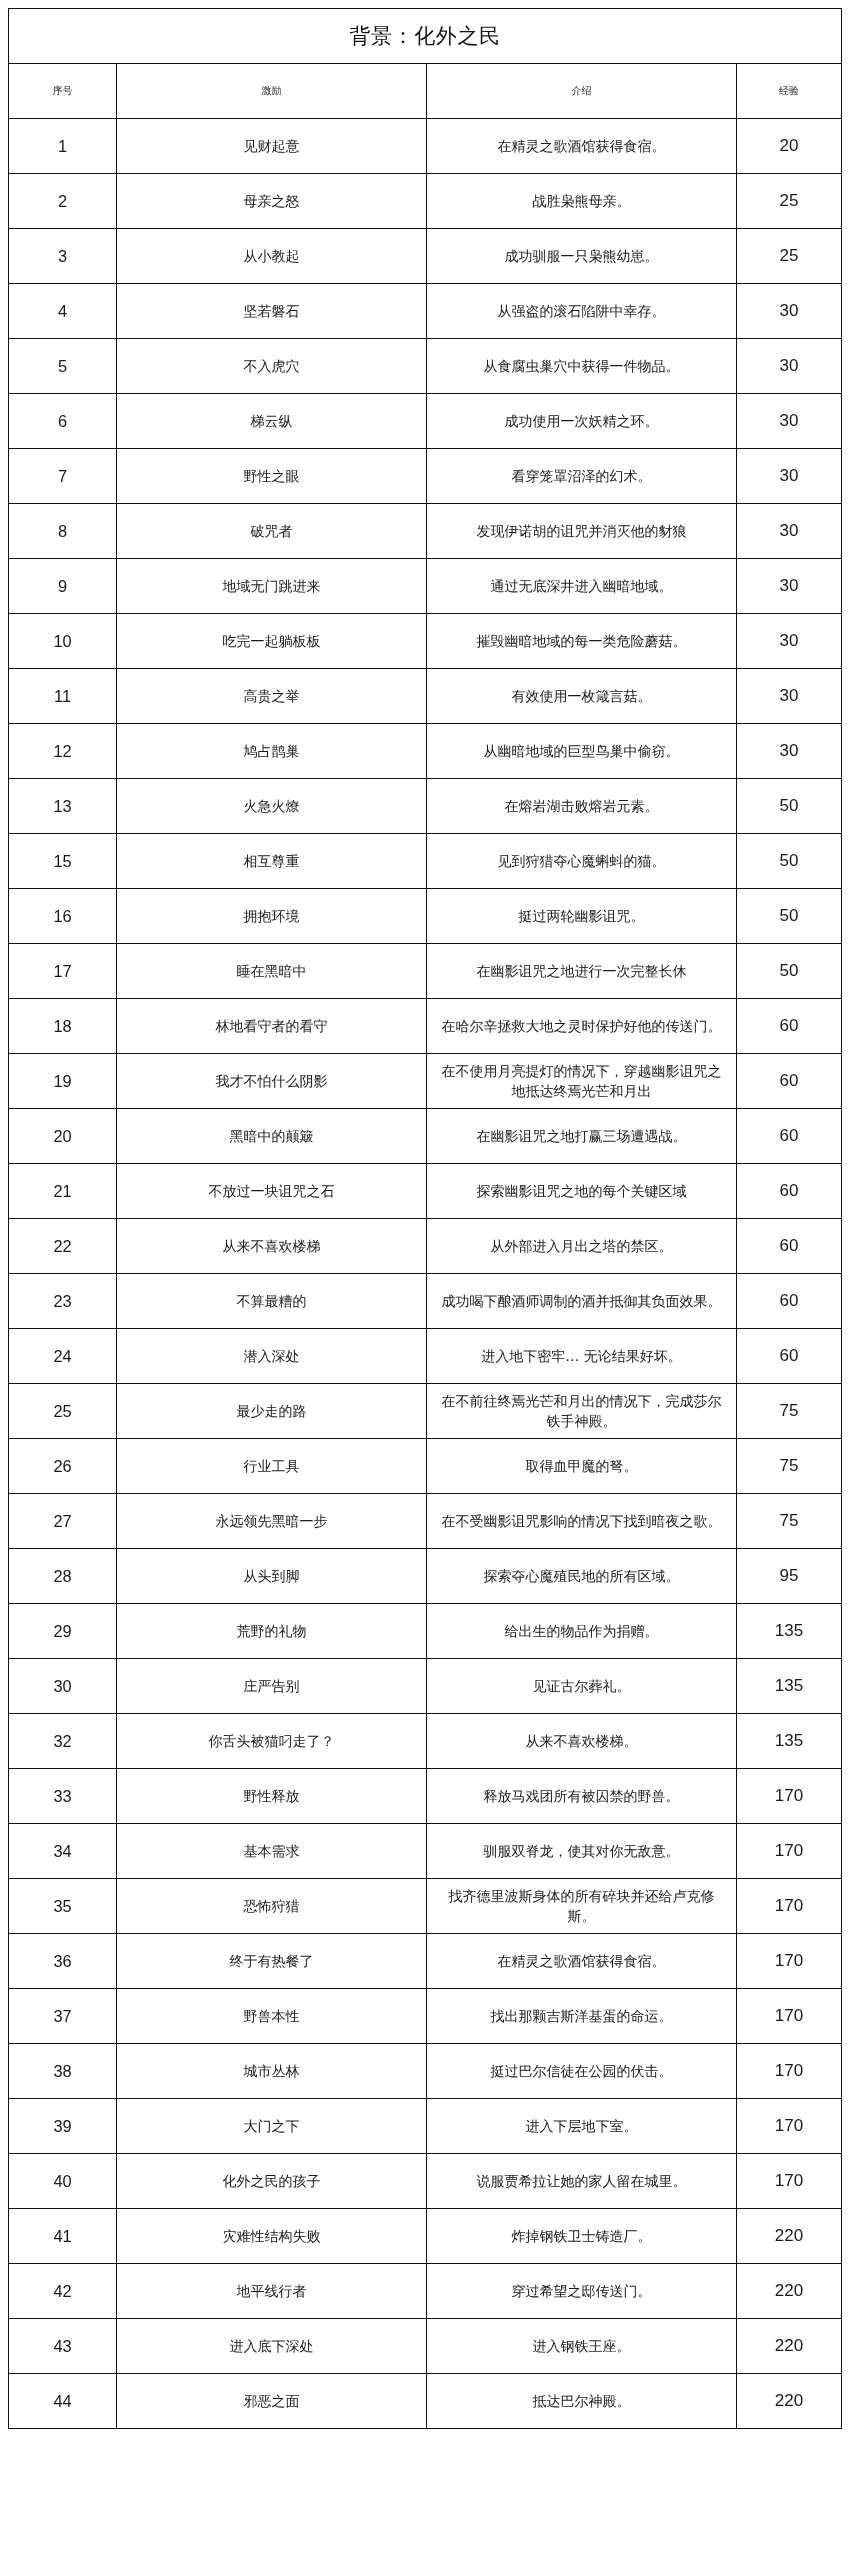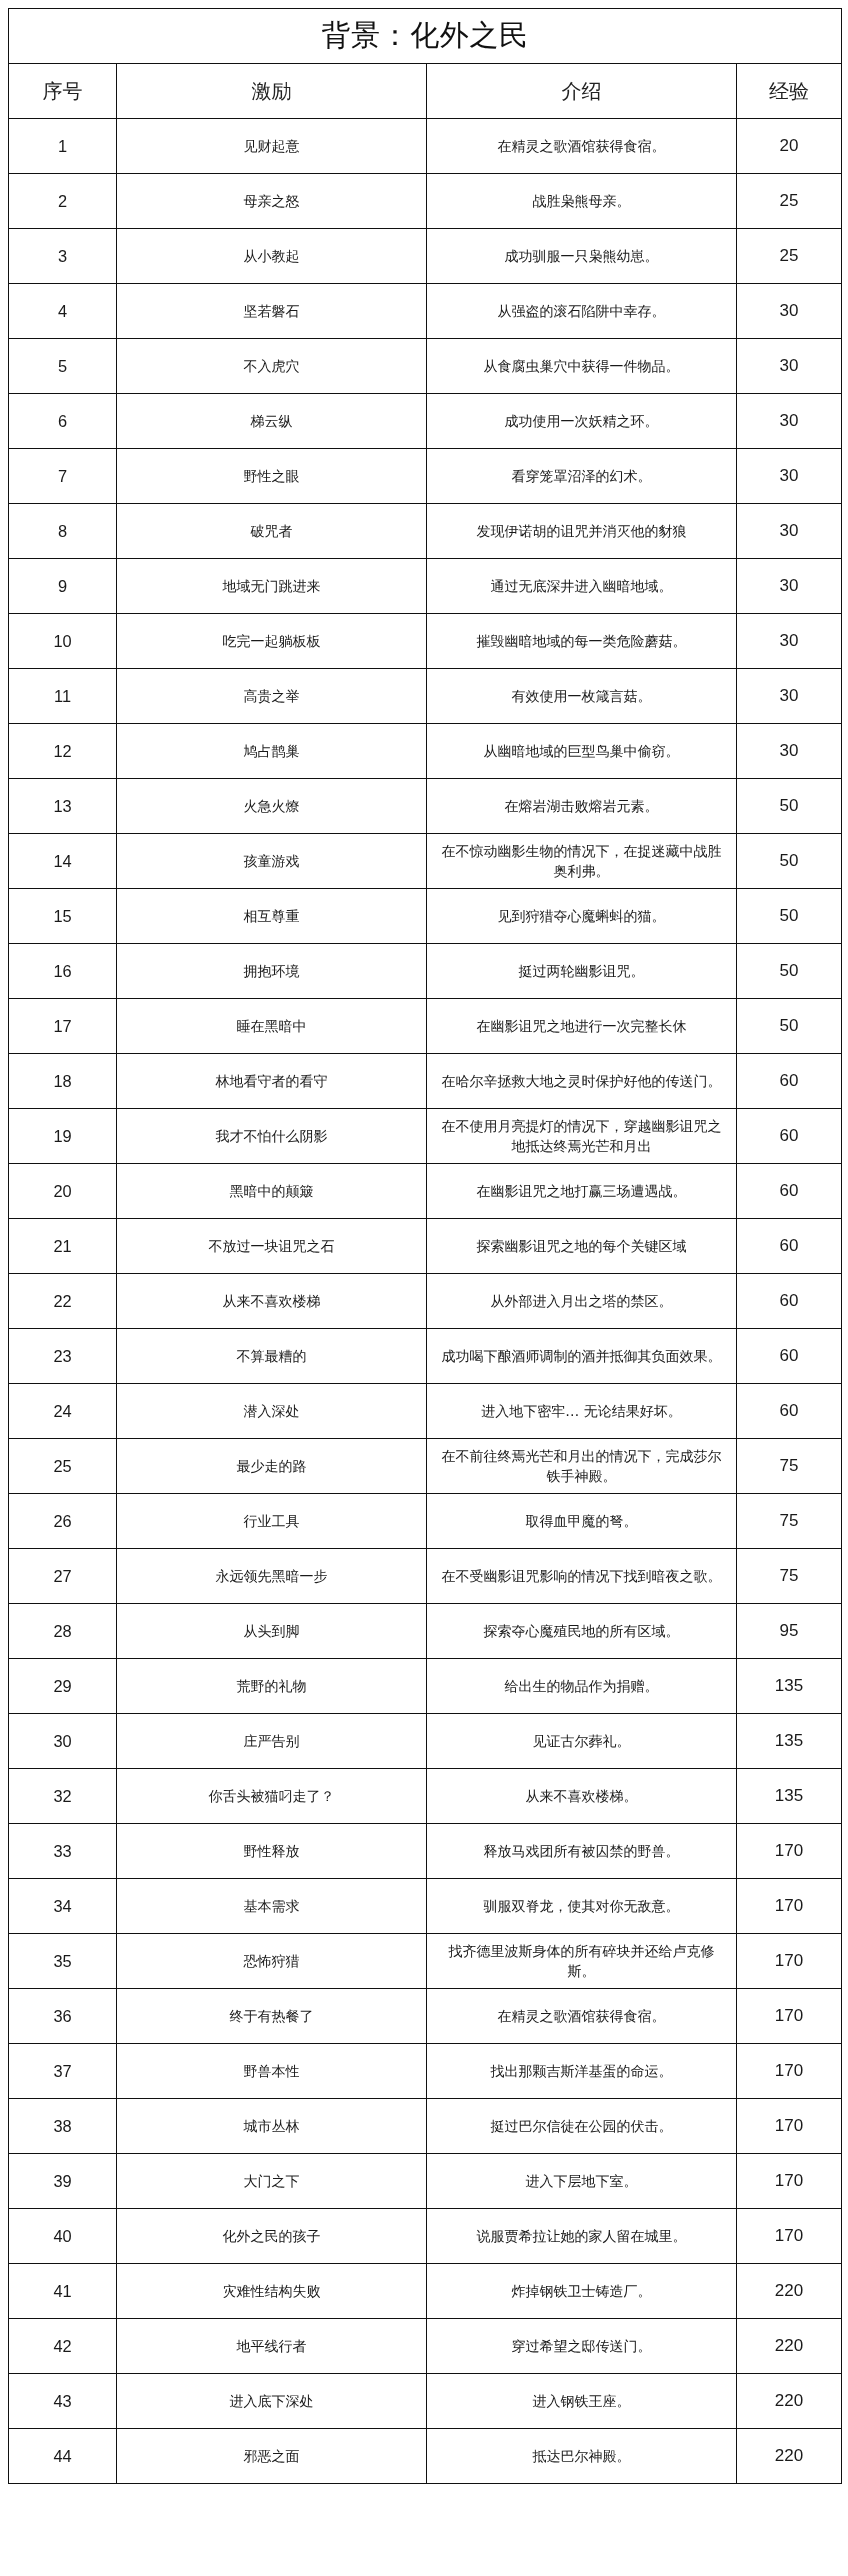--- a/index.html
+++ b/index.html
@@ -2,22 +2,22 @@
 <html style="font-size:9px"><head>
 <meta charset="utf-8">
 <style>
   html, body { margin: 0; padding: 0; background: #ffffff; }
   body { width: 848px; height: 2576px; position: relative; overflow: hidden;
          font-family: "DejaVu Sans", "Liberation Sans", sans-serif; color: #111; }
   .sheet { position: absolute; left: 8px; top: 8px; width: 832px; }
   table.grid { border-collapse: collapse; width: 832px; table-layout: fixed; }
   table.grid td, table.grid th { border: 1.1px solid #111; text-align: center; vertical-align: middle;
        padding: 0 8px; font-weight: normal; }
-  .title-row td { height: 54px; font-size: 29px; letter-spacing: 0.6px; }
-  .head-row th { height: 54px; font-size: 20px; color: #222; }
+  .title-row td { height: 54px; font-size: 21px; letter-spacing: 0.6px; }
+  .head-row th { height: 54px; font-size: 10px; color: #222; }
   .data-row td { height: 54px; font-size: 14px; line-height: 20.4px; color: #1a1a1a; }
   .c-no { width: 108px; }
   .c-name { width: 310px; }
   .c-desc { width: 310px; }
   .c-xp { width: 105px; }
   td.num, td.xp { font-family: "Liberation Sans", sans-serif; font-size: 16.4px; }
   td.xp { font-size: 17px; }
 </style>
 </head>
 <body>
@@ -126,26 +126,20 @@
     <td class="xp">30</td>
   </tr>
 
   <tr class="data-row">
     <td class="num">13</td>
     <td class="name">火急火燎</td>
     <td class="desc">在熔岩湖击败熔岩元素。</td>
     <td class="xp">50</td>
   </tr>
 
-  <tr class="data-row">
-    <td class="num">14</td>
-    <td class="name">孩童游戏</td>
-    <td class="desc">在不惊动幽影生物的情况下，在捉迷藏中战胜奥利弗。</td>
-    <td class="xp">50</td>
-  </tr>
 
   <tr class="data-row">
     <td class="num">15</td>
     <td class="name">相互尊重</td>
     <td class="desc">见到狩猎夺心魔蝌蚪的猫。</td>
     <td class="xp">50</td>
   </tr>
 
   <tr class="data-row">
     <td class="num">16</td>

